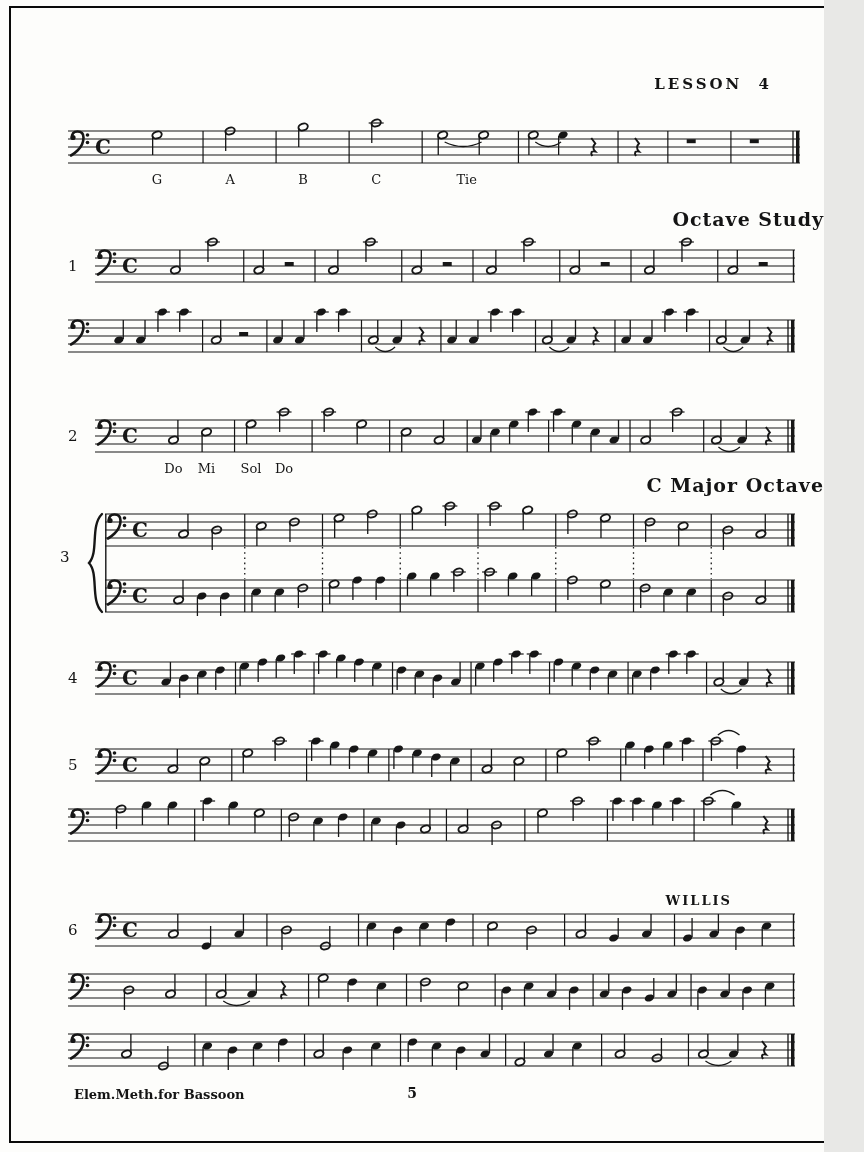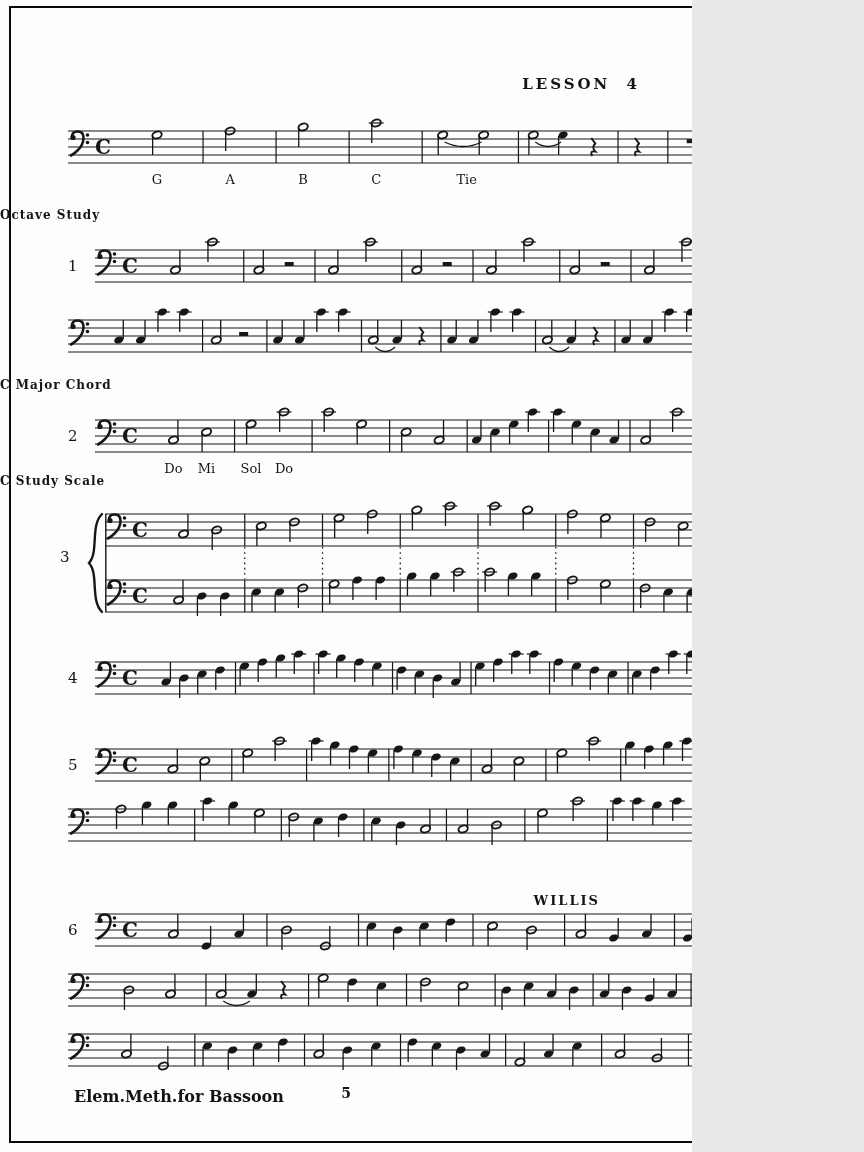--- a/index.html
+++ b/index.html
@@ -1,43 +1,42 @@
 <!DOCTYPE html>
 <html><head>
 <meta charset="utf-8">
 <style>
   html,body{margin:0;padding:0;background:#e8e8e6;}
-  #page{position:relative;width:692px;height:1152px;background:#fdfdfb;overflow:hidden;
+  #page{position:relative;width:824px;height:1152px;background:#fdfdfb;overflow:hidden;
         font-family:"DejaVu Serif",serif;color:#151515;}
   #frame{position:absolute;left:9px;top:6px;width:841px;height:1133px;border:2px solid #0a0a0a;}
   .staff{position:absolute;pointer-events:none;}
   .h{position:absolute;font-family:"DejaVu Serif",serif;font-weight:bold;color:#141414;}
-  .title{left:0;right:0;text-align:left;font-size:12px;letter-spacing:1px;}
+  .title{left:0;right:0;text-align:right;font-size:19px;letter-spacing:1px;}
   #lesson{top:75px;right:52px;font-size:15px;letter-spacing:3px;word-spacing:8px;}
   #heading-octave{top:208px;}
   #heading-chord{top:378px;}
   #heading-scale{top:474px;}
   #heading-melody{top:717px;}
   #heading-carol{top:873px;}
   #composer{top:893px;right:92px;font-size:13px;letter-spacing:2px;font-weight:600;}
-  #footer-left{top:1087px;left:74px;font-size:16px;}
+  #footer-left{top:1087px;left:74px;font-size:13px;}
   #footer-page{top:1085px;left:0;right:0;text-align:center;font-size:14px;}
   .num{position:absolute;font-family:"DejaVu Serif",serif;font-size:15px;color:#141414;}
 </style>
 </head>
 <body>
 
 <div id="page">
   <div id="frame"></div>
 
   <div id="lesson" class="h">LESSON 4</div>
 
   <div id="heading-octave" class="h title">Octave Study</div>
-  <div id="heading-chord" class="h title">C Major Chord</div>
-  <div id="heading-scale" class="h title">C Study Scale</div>
+  <div id="heading-scale" class="h title">C Major Octave</div>
   <div id="composer" class="h">WILLIS</div>
 
   <div id="footer-left" class="h">Elem.Meth.for Bassoon</div>
   <div id="footer-page" class="h">5</div>
 <svg width="738" height="92" class="staff" style="left: 68px; top: 105px;">
       <line x1="0" y1="26" x2="732" y2="26" stroke="#161616" stroke-width="1.15"></line>
       <line x1="0" y1="34" x2="732" y2="34" stroke="#161616" stroke-width="1.15"></line>
       <line x1="0" y1="42" x2="732" y2="42" stroke="#161616" stroke-width="1.15"></line>
       <line x1="0" y1="50" x2="732" y2="50" stroke="#161616" stroke-width="1.15"></line>
       <line x1="0" y1="58" x2="732" y2="58" stroke="#161616" stroke-width="1.15"></line>

